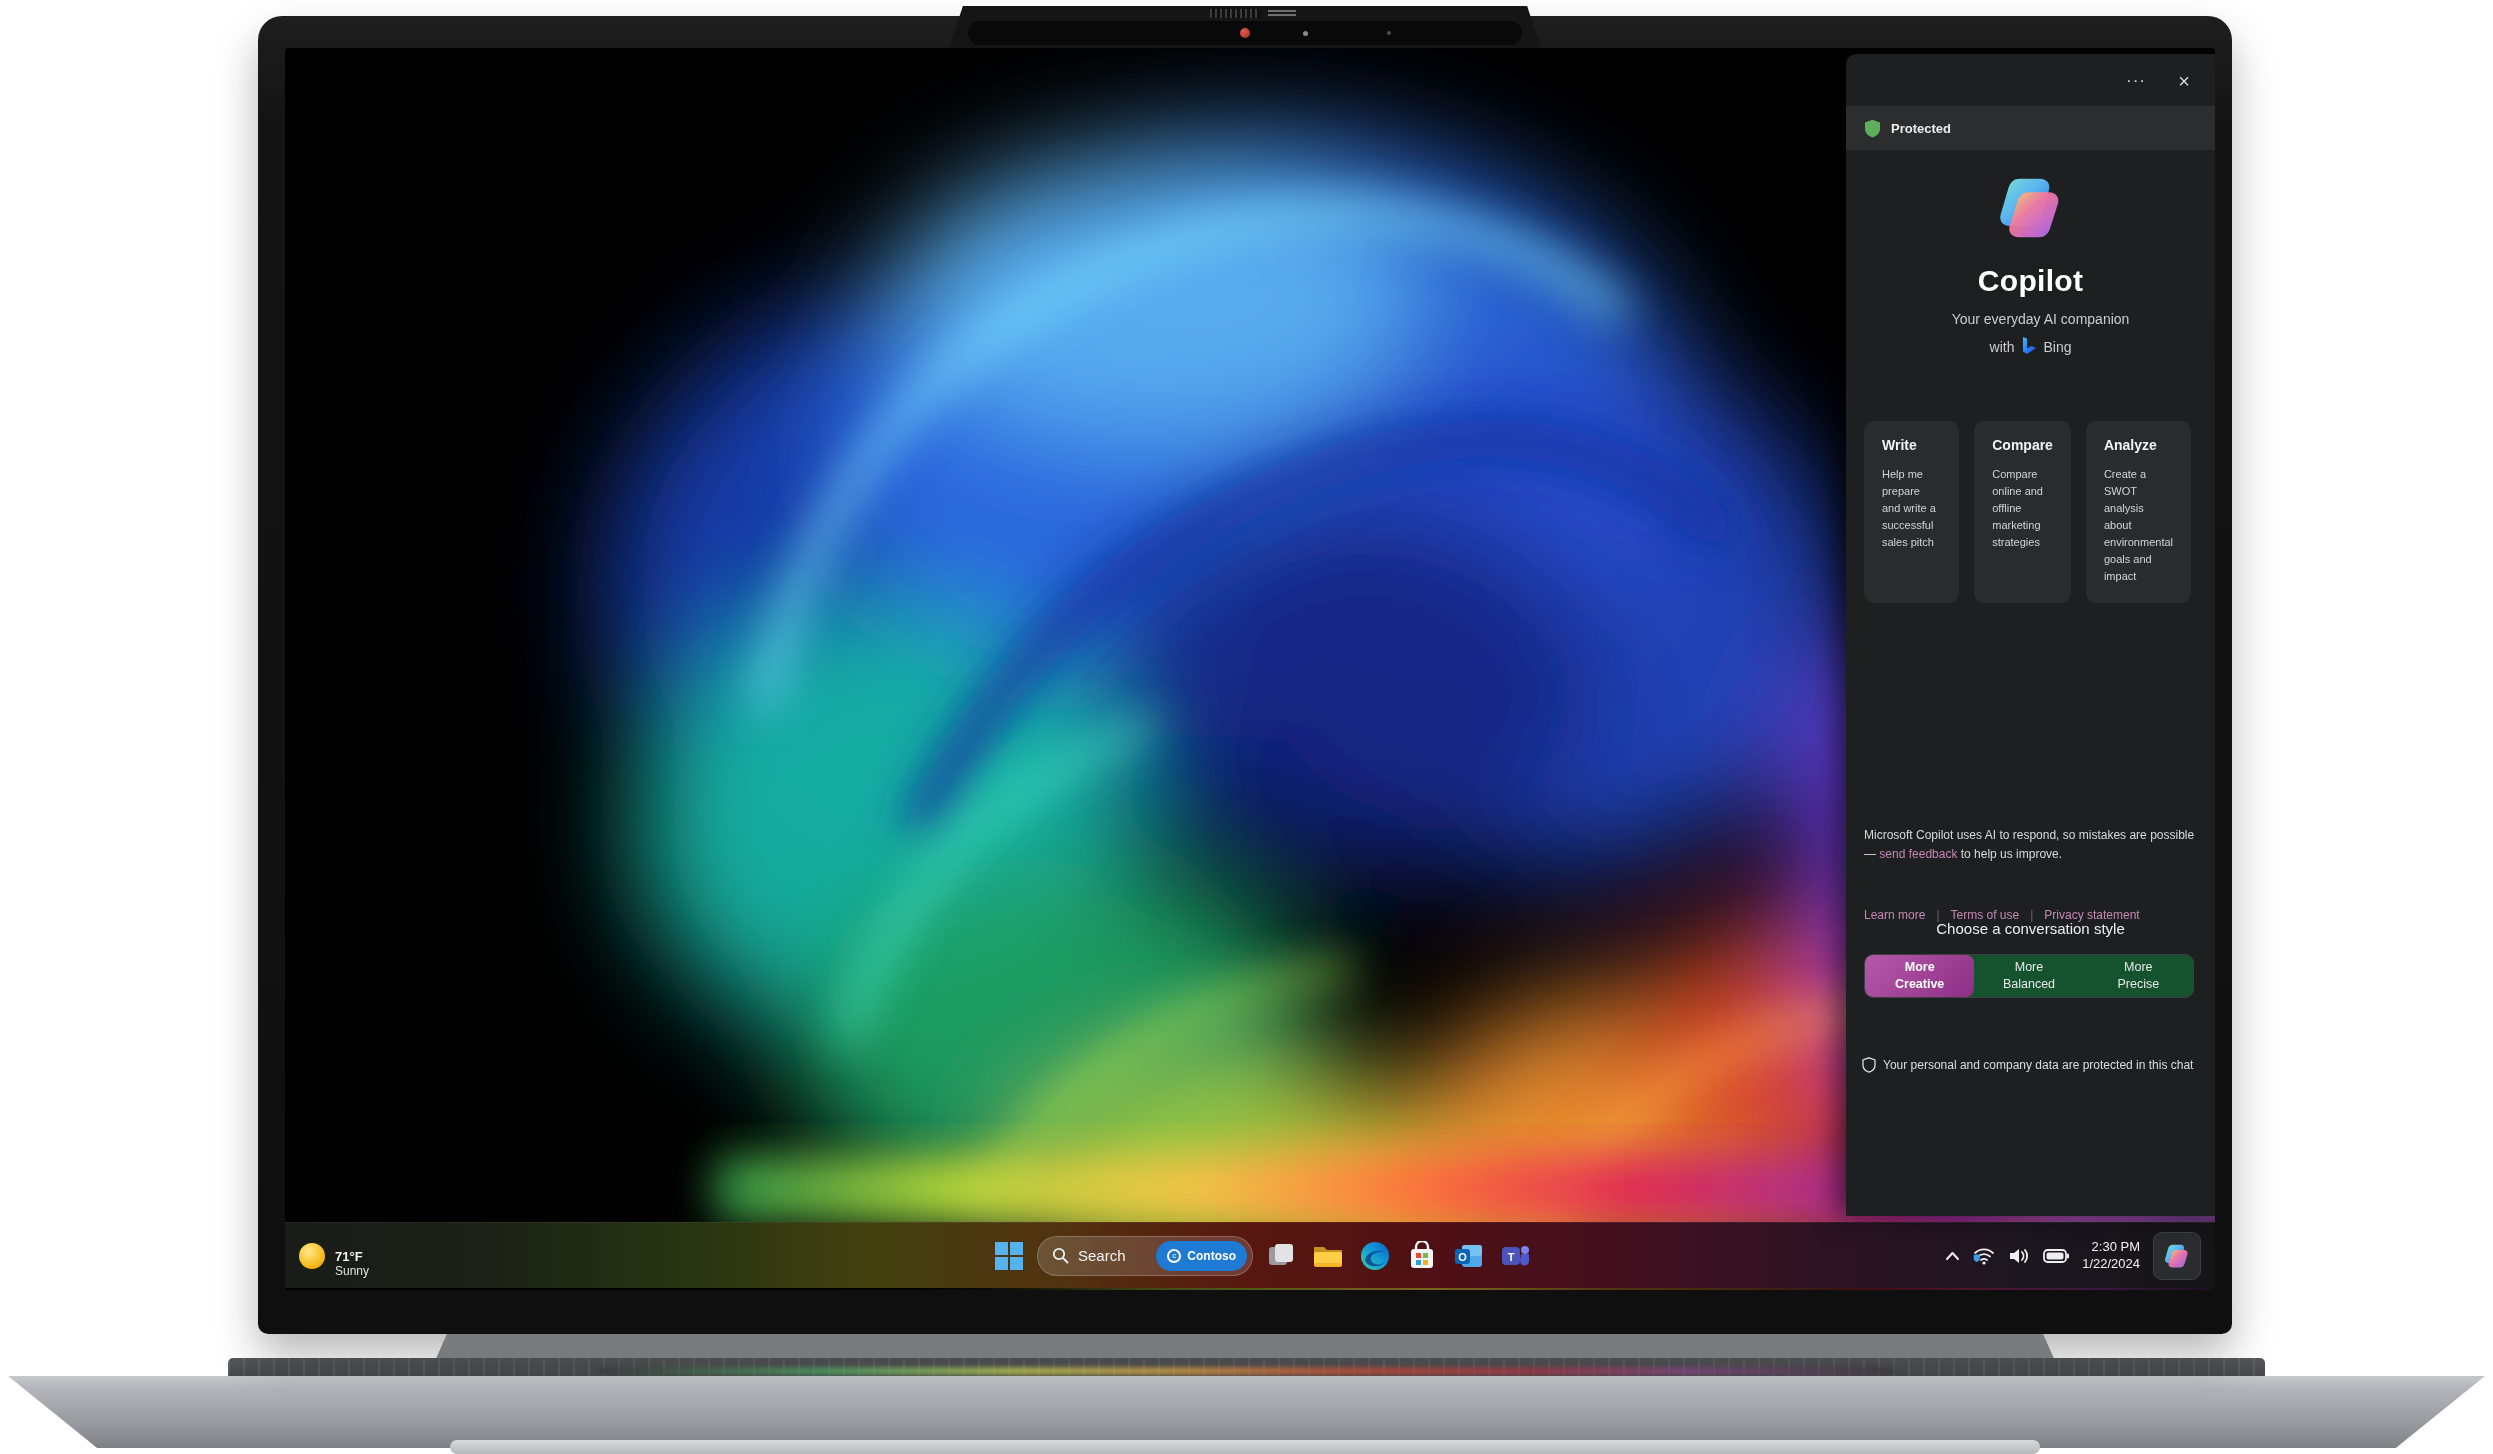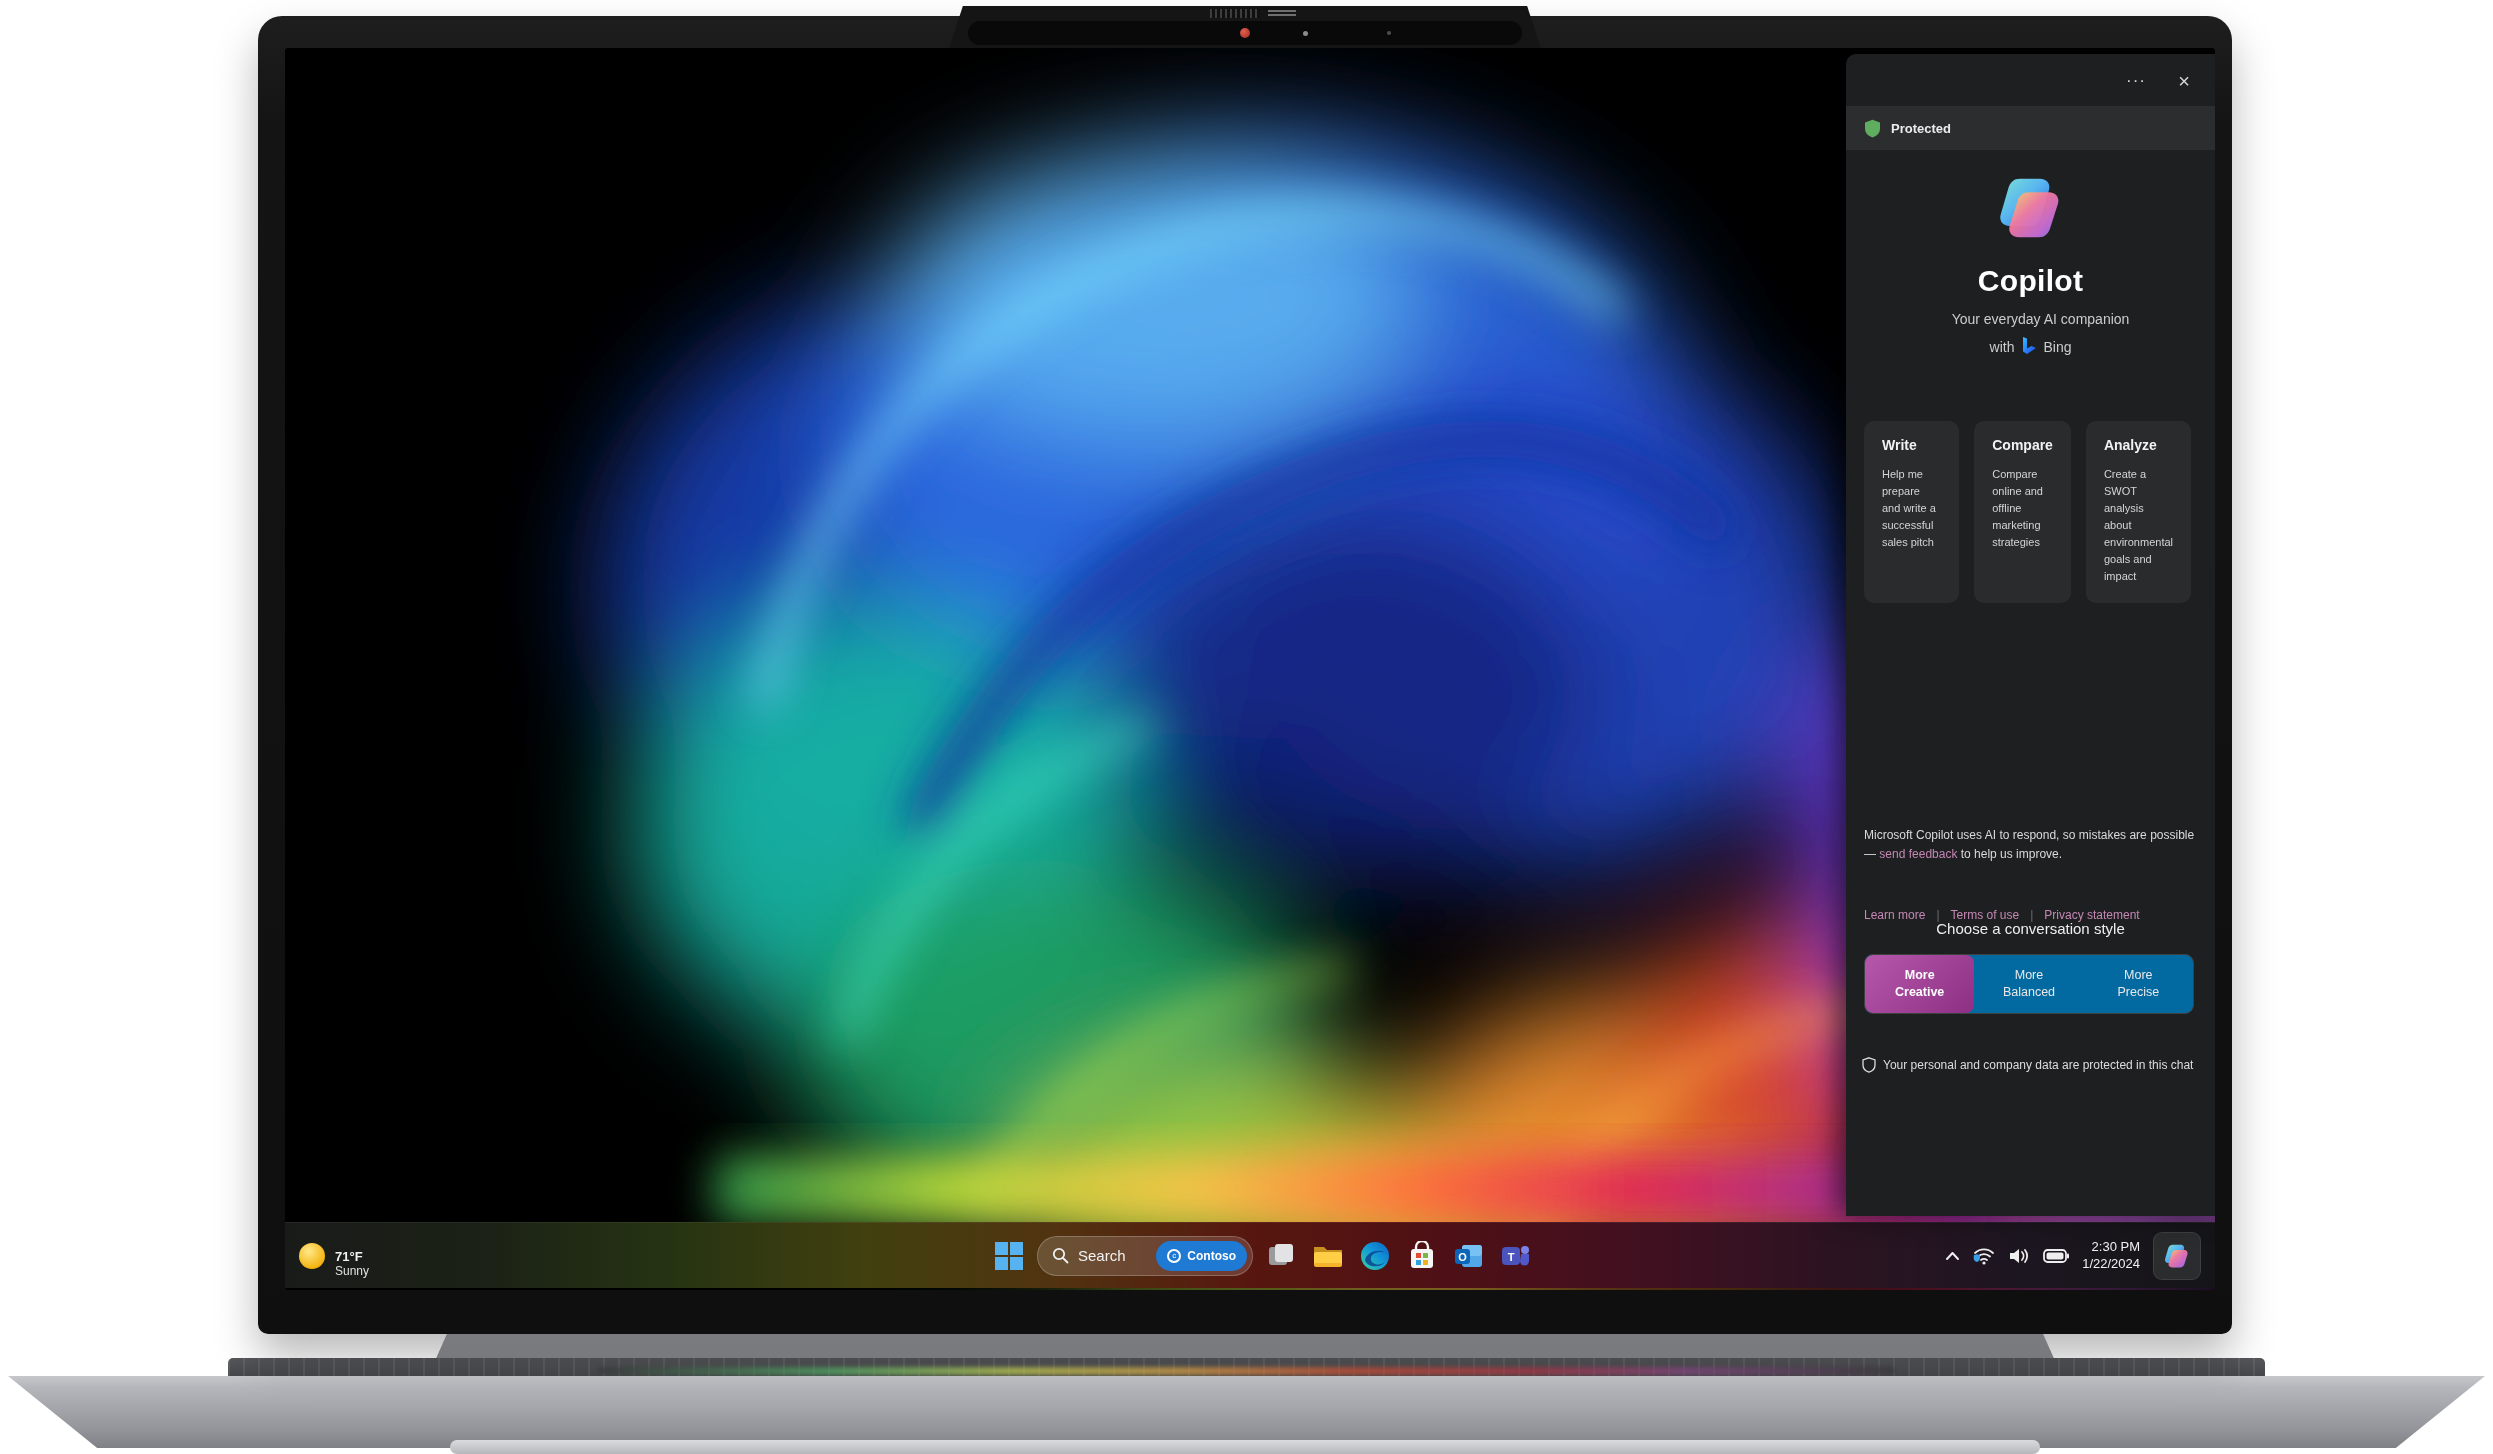--- a/index.html
+++ b/index.html
@@ -81,22 +81,22 @@
   .brand .withline{margin-top:10px;font-size:14px;color:#cccccc;display:flex;align-items:center;justify-content:center;gap:7px;}
   .cards{position:absolute;left:18px;right:24px;top:367px;display:flex;flex-direction:row;gap:15px;}
   .card{background:#2a2b2d;border-radius:10px;padding:16px 18px 18px 18px;}
   .card .ct{font-size:14px;font-weight:bold;color:#f2f2f2;}
   .card .cd{margin-top:13px;font-size:11px;color:#d4d4d4;line-height:1.55;max-width:282px;}
   .disclaimer{position:absolute;left:18px;right:16px;top:772px;font-size:12px;color:#dadada;line-height:1.55;}
   .pink{color:#c488b4;}
   .links{position:absolute;left:18px;top:822px;display:flex;gap:11px;align-items:center;font-size:12px;margin-top:32px;}
   .links .sep{color:#6a6a6a;}
   .choose{position:absolute;left:0;right:0;top:866px;text-align:center;font-size:15px;color:#eeeeee;}
-  .toggle{position:absolute;left:18px;right:21px;top:900px;height:60px;display:flex;
-    background:#0369a1;border:1px solid #3f4042;border-radius:9px;box-sizing:border-box;overflow:hidden;}
+  .toggle{position:absolute;left:18px;right:21px;top:900px;height:44px;display:flex;
+    background:#14532d;border:1px solid #3f4042;border-radius:9px;box-sizing:border-box;overflow:hidden;}
   .seg{flex:1;display:flex;flex-direction:column;align-items:center;justify-content:center;
     font-size:12.5px;color:#e8e8e8;line-height:1.35;}
   .seg.selected{background:linear-gradient(135deg,#b658aa,#8d3085);border-radius:8px;color:#fff;font-weight:bold;}
   .privacy{position:absolute;left:16px;right:6px;top:1003px;display:flex;align-items:center;gap:7px;
     font-size:12px;color:#dddddd;}
   .inputbox{position:absolute;left:18px;right:21px;top:1034px;height:112px;background:#242527;
     border:1px solid #3a3b3d;border-radius:10px;box-sizing:border-box;}
   .inputbox textarea{position:absolute;left:14px;top:10px;right:44px;height:50px;background:transparent;border:none;
     outline:none;resize:none;font-family:"Liberation Sans",sans-serif;font-size:14.5px;color:#e6e6e6;}
   .inputbox textarea::placeholder{color:#c9c9c9;}

